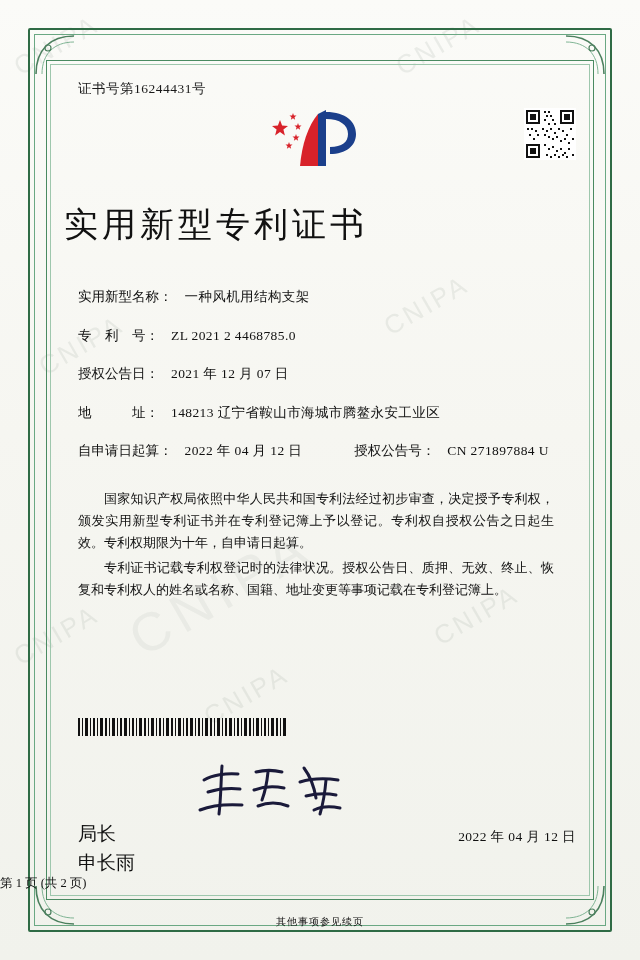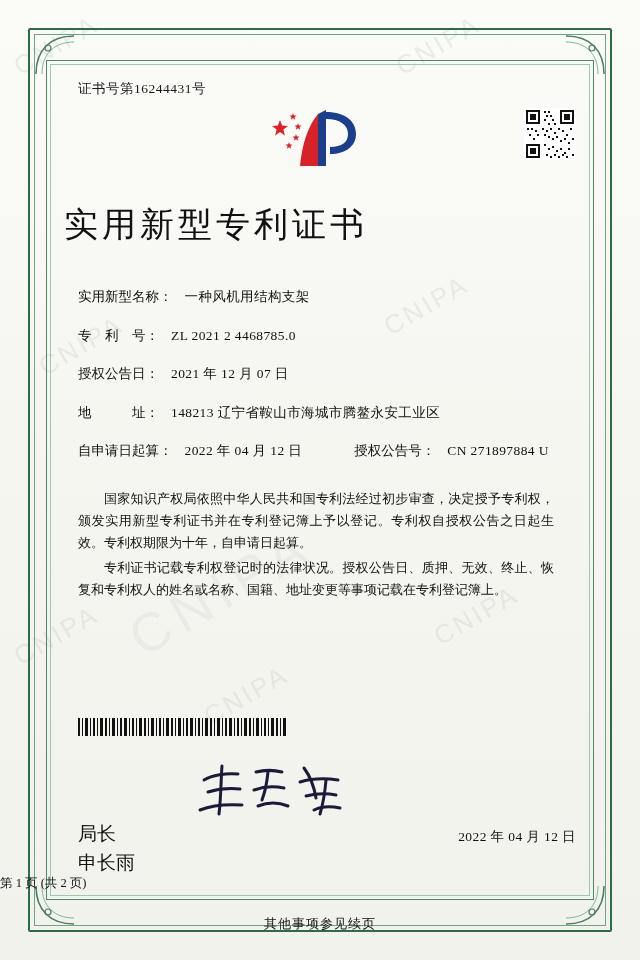--- a/index.html
+++ b/index.html
@@ -214,21 +214,21 @@
     top: 875px;
     font-size: 12.5px;
     color: #111;
   }
   .footer-note {
     position: absolute;
     left: 0;
     right: 0;
     top: 915px;
     text-align: center;
-    font-size: 13px;
+    font-size: 10px;
     color: #111;
     letter-spacing: 1px;
   }
 </style>
 </head>
 <body>
 
 <div class="page">
 
   <div class="wm cn1">CNIPA</div>

